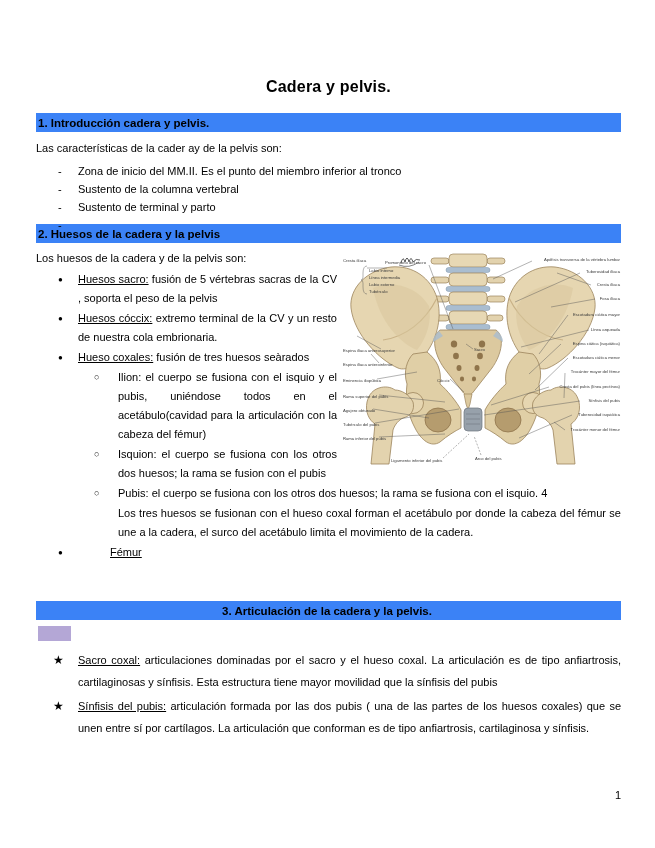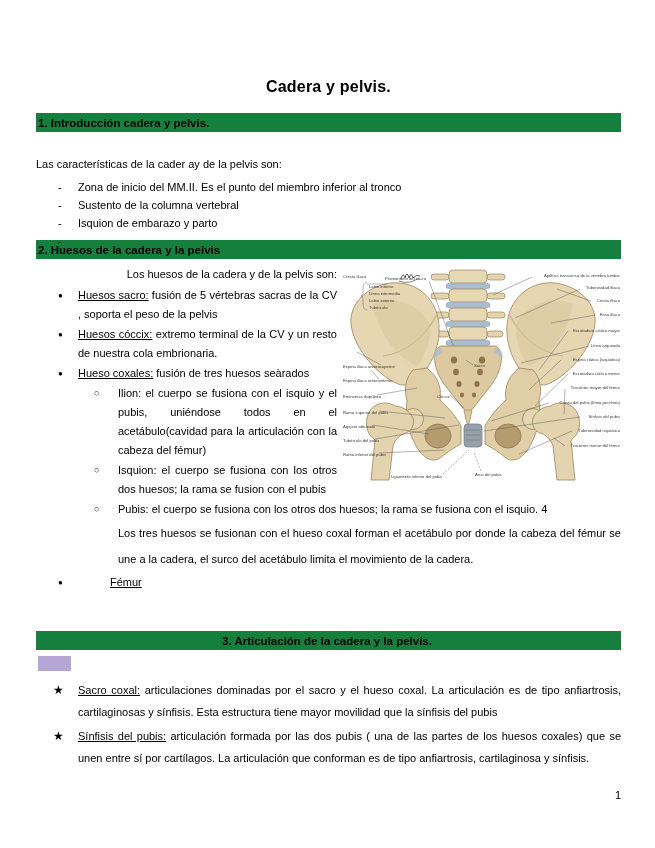--- a/index.html
+++ b/index.html
@@ -7,39 +7,39 @@
     position:relative;width:655px;height:848px;background:#ffffff;
     font-family:"Liberation Sans",sans-serif;font-size:11px;color:#000;
     overflow:hidden;
   }
   .content{position:absolute;left:36px;top:0;width:585px;}
   h1.doc-title{
     font-size:16px;font-weight:700;text-align:center;
     margin:78px 0 17px 0;letter-spacing:.2px;
   }
   .sec-bar{
-    background:#15803d;font-weight:700;font-size:11.5px;
+    background:#3b82f6;font-weight:700;font-size:11.5px;
     padding:3px 5px 2px 2px;line-height:14px;
   }
-  .intro{margin:24px 0 5px 0;line-height:17px;}
+  .intro{margin:8px 0 5px 0;line-height:17px;}
   ul{list-style:none;margin:0;padding:0;}
   
   .dash-list li{position:relative;padding-left:42px;line-height:18px;margin-bottom:0;}
   .dash-list .marker{position:absolute;left:22px;top:0;}
   
   .figure{
     float:right;width:278px;height:215px;margin:2px 0 6px 6px;
     background:#fff;
   }
   
   .dot-list li{position:relative;padding-left:42px;line-height:19px;text-align:justify;margin-bottom:1px;}
   .dot-list .marker{position:absolute;left:22px;top:0;font-size:8px;}
   .circle-list li{position:relative;padding-left:82px;line-height:19px;text-align:justify;margin-bottom:1px;}
   .circle-list .marker{position:absolute;left:58px;top:0;font-size:9px;color:#222;}
-  .cont-note{padding-left:82px;line-height:26px;text-align:justify;margin-bottom:1px;}
+  .cont-note{padding-left:82px;line-height:19px;text-align:justify;margin-bottom:1px;}
   .lead{text-decoration:underline;}
   .underlined{text-decoration:underline;padding-left:32px;}
   .sec3-bar{margin-top:38px;text-align:center;}
   .highlight-block{width:33px;height:15px;background:#b4a7d6;margin:6px 0 8px 2px;}
   
   .star-list li{position:relative;padding-left:42px;line-height:22px;text-align:justify;margin-bottom:2px;}
   .star-list .marker{position:absolute;left:17px;top:0;font-size:12px;}
   .page-number{position:absolute;right:34px;top:789px;font-size:11px;}
   .clear{clear:both;}
   svg text{font-family:"Liberation Sans",sans-serif;fill:#3a3a3a;}
@@ -50,21 +50,21 @@
 <div class="page">
   <div class="content">
 
     <h1 class="doc-title">Cadera y pelvis.</h1>
 
     <div class="sec-bar">1. Introducción cadera y pelvis.</div>
     <p class="intro">Las características de la cader ay de la pelvis son:</p>
     <ul class="dash-list">
       <li><span class="marker">-</span><span>Zona de inicio del MM.II. Es el punto del miembro inferior al tronco</span></li>
       <li><span class="marker">-</span><span>Sustento de la columna vertebral</span></li>
-      <li><span class="marker">-</span><span>Isquion de embarazo y parto</span></li>
+      <li><span class="marker">-</span><span>Sustento de terminal y parto</span></li>
       <li><span class="marker">-</span></li>
     </ul>
 
     <div class="sec-bar" style="margin-top:8px;">2. Huesos de la cadera y la pelvis</div>
 
     <div>
 
       <div class="figure">
         <svg viewBox="0 0 278 215" width="278" height="215">
 
@@ -188,21 +188,21 @@
             <text x="277" y="107" text-anchor="end">Escotadura ciática menor</text>
             <text x="277" y="121" text-anchor="end">Trocánter mayor del fémur</text>
             <text x="277" y="136" text-anchor="end">Cresta del pubis (línea pectínea)</text>
             <text x="277" y="150" text-anchor="end">Sínfisis del pubis</text>
             <text x="277" y="164" text-anchor="end">Tuberosidad isquiática</text>
             <text x="277" y="179" text-anchor="end">Trocánter menor del fémur</text>
           </g>
         </svg>
       </div>
 
-      <p class="intro" style="margin-top:7px;margin-bottom:3px;text-align:right;">Los huesos de la cadera y de la pelvis son:</p>
+      <p class="intro" style="margin-top:7px;margin-bottom:3px;">Los huesos de la cadera y de la pelvis son:</p>
 
       <ul class="dot-list">
         <li><span class="marker">●</span><span class="lead">Huesos sacro:</span><span> fusión de 5 vértebras sacras de la CV , soporta el peso de la pelvis</span></li>
         <li><span class="marker">●</span><span class="lead">Huesos cóccix:</span><span> extremo terminal de la CV y un resto de nuestra cola embrionaria.</span></li>
         <li><span class="marker">●</span><span class="lead">Hueso coxales:</span><span> fusión de tres huesos seàrados</span></li>
       </ul>
 
       <ul class="circle-list">
         <li><span class="marker">○</span><span>Ilion: el cuerpo se fusiona con el isquio y el pubis, uniéndose todos en el acetábulo(cavidad para la articulación con la cabeza del fémur)</span></li>
         <li><span class="marker">○</span><span>Isquion: el cuerpo se fusiona con los otros dos huesos; la rama se fusion con el pubis</span></li>

